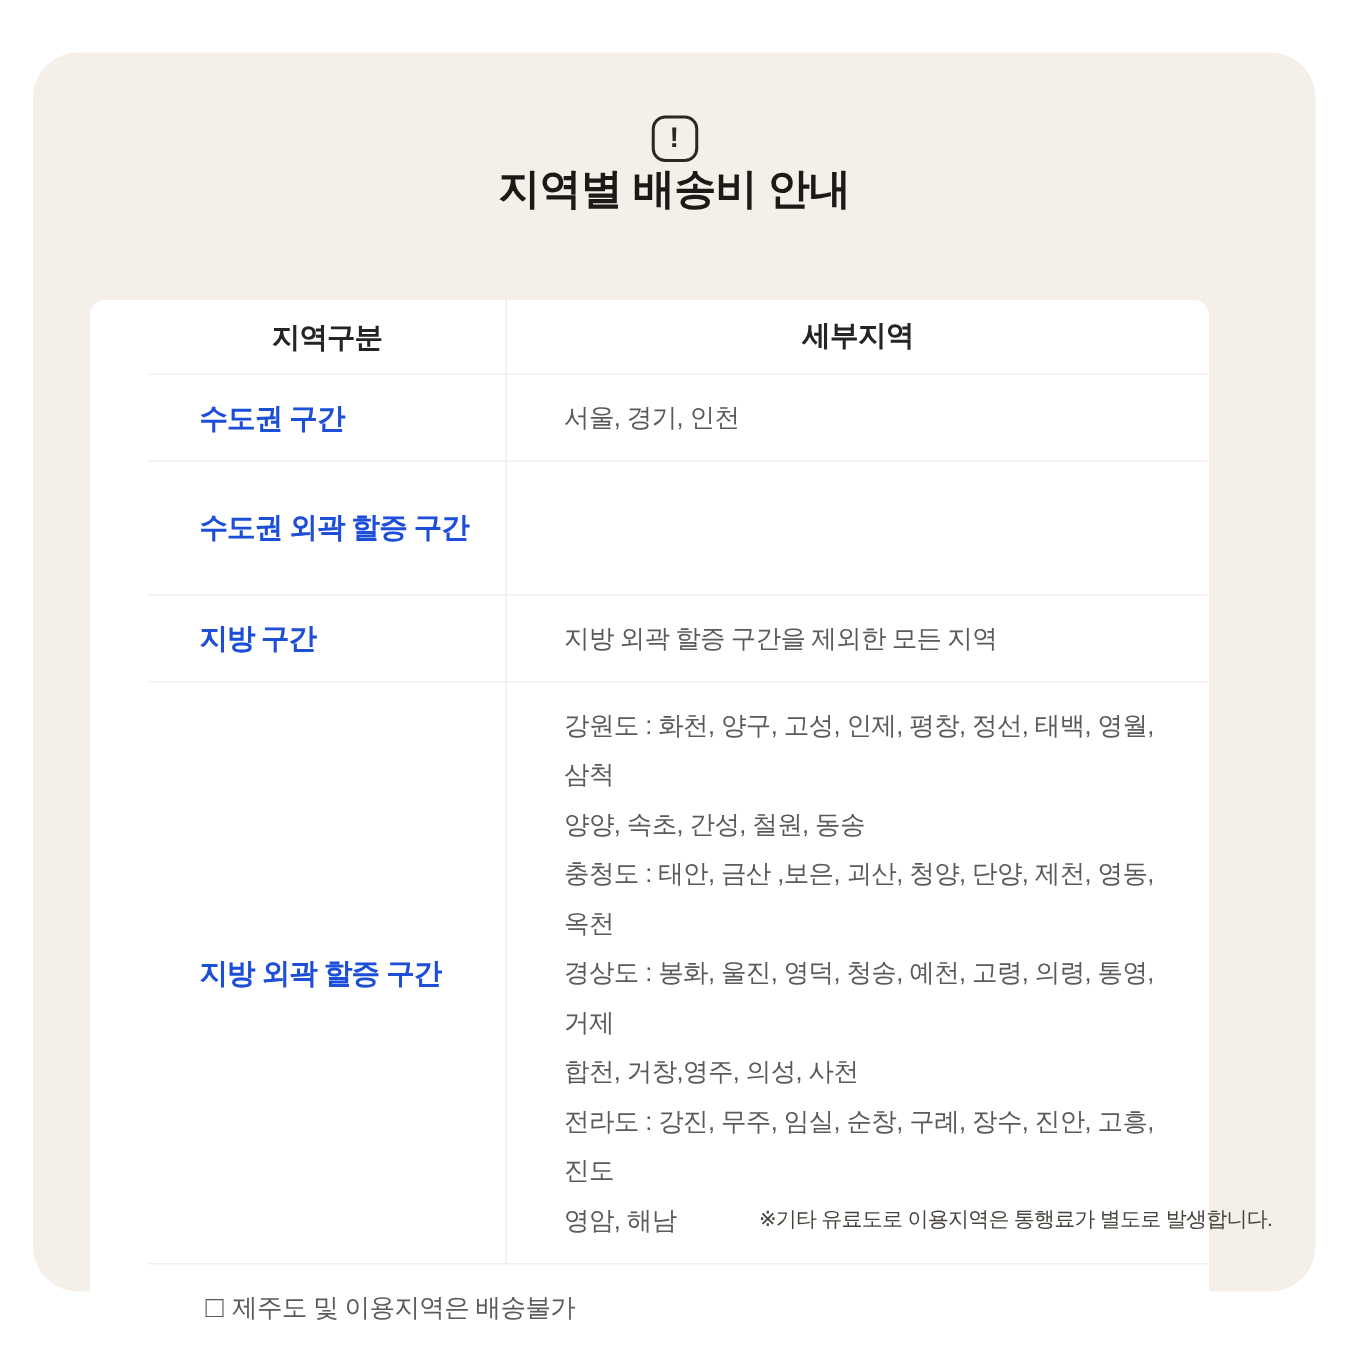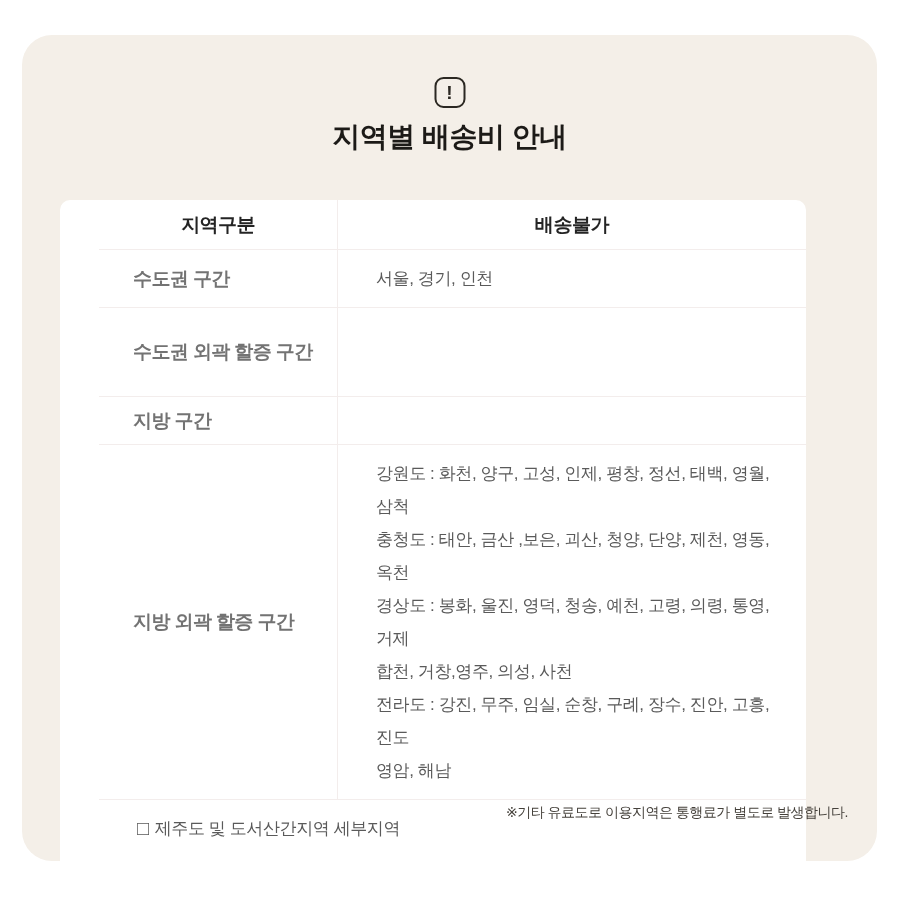--- a/index.html
+++ b/index.html
@@ -18,60 +18,60 @@
   }
   .notice-icon {
     position: absolute; left: 50%; top: 42px; transform: translateX(-50%);
     width: 31px; height: 31px;
     border: 2.5px solid #2b2822; border-radius: 9px;
     display: flex; align-items: center; justify-content: center;
     font-weight: bold; font-size: 19px; color: #2b2822;
     background: transparent;
   }
   .title {
-    position: absolute; top: 83px; left: 0; width: 100%;
+    position: absolute; top: 72px; left: 0; width: 100%;
     text-align: center;
     font-size: 28px; font-weight: bold; color: #1c1a17;
     letter-spacing: -0.5px;
   }
   .fee-table {
     position: absolute; left: 38px; top: 165px;
     width: 746px;
     background: #ffffff;
     border-radius: 10px;
     overflow: hidden;
     padding-left: 39px;
   }
   .row { display: flex; border-bottom: 1px solid #f3edec; }
   .row:last-child { border-bottom: none; }
   .cell-l {
     width: 239px; flex: 0 0 239px;
     border-right: 1px solid #f3edec;
     display: flex; align-items: center;
     padding-left: 34px;
-    font-size: 19px; font-weight: bold; color: #737373;
+    font-size: 19px; font-weight: bold; color: #1d4ed8;
     letter-spacing: -0.6px;
   }
   .cell-r {
     flex: 1;
     display: flex; flex-direction: column; justify-content: flex-start;
     padding: 12px 24px 12px 38px;
     font-size: 17px; color: #5a5a5a;
     line-height: 33px; letter-spacing: -0.4px;
   }
   .row.header { height: 50px; }
   .row.header .cell-l,
   .row.header .cell-r {
     justify-content: center; align-items: center;
     padding: 0; flex-direction: row;
     font-size: 19px; font-weight: bold; color: #242424;
   }
   .row.r1 { min-height: 48px; }
   .row.r2 { min-height: 89px; }
-  .row.r3 { min-height: 48px; }
+  .row.r3 { min-height: 48px; font-family: Liberation Serif, serif; }
   .row.r4 { min-height: 253px; }
   .row.r5 { min-height: 97px; }
   .detail-line { display: block; }
   .checkbox-glyph {
     font-size: 20px; margin-right: 6px;
     color: #5a5a5a; vertical-align: -1px;
   }
   .footnote {
     position: absolute; right: 29px; top: 769px;
     font-size: 14px; color: #45413b;
@@ -87,56 +87,60 @@
   <div class="notice-icon">
     <span>!</span>
   </div>
 
   <div class="title">지역별 배송비 안내</div>
 
   <div class="fee-table">
 
     <div class="row header">
       <div class="cell-l">지역구분</div>
-      <div class="cell-r">배송불가</div>
+      <div class="cell-r">세부지역</div>
     </div>
 
     <div class="row r1">
       <div class="cell-l">수도권 구간</div>
       <div class="cell-r">
         <span class="detail-line">서울, 경기, 인천</span>
       </div>
     </div>
 
     <div class="row r2">
       <div class="cell-l">수도권 외곽 할증 구간</div>
       <div class="cell-r">
       </div>
     </div>
 
     <div class="row r3">
       <div class="cell-l">지방 구간</div>
+      <div class="cell-r">
+        <span class="detail-line">지방 외곽 할증 구간을 제외한 모든 지역</span>
+      </div>
     </div>
 
     <div class="row r4">
       <div class="cell-l">지방 외곽 할증 구간</div>
       <div class="cell-r">
         <span class="detail-line">강원도 : 화천, 양구, 고성, 인제, 평창, 정선, 태백, 영월, 삼척</span>
+        <span class="detail-line">양양, 속초, 간성, 철원, 동송</span>
         <span class="detail-line">충청도 : 태안, 금산 ,보은, 괴산, 청양, 단양, 제천, 영동, 옥천</span>
         <span class="detail-line">경상도 : 봉화, 울진, 영덕, 청송, 예천, 고령, 의령, 통영, 거제</span>
         <span class="detail-line">합천, 거창,영주, 의성, 사천</span>
         <span class="detail-line">전라도 : 강진, 무주, 임실, 순창, 구례, 장수, 진안, 고흥, 진도</span>
         <span class="detail-line">영암, 해남</span>
       </div>
     </div>
 
     <div class="row r5">
       <div class="cell-r">
         <span class="detail-line">
-          <span class="checkbox-glyph">□</span><span>제주도 및 도서산간지역 세부지역</span>
+          <span class="checkbox-glyph">□</span><span>제주도 및 이용지역은 배송불가</span>
         </span>
       </div>
     </div>
 
   </div>
 
   <div class="footnote">※기타 유료도로 이용지역은 통행료가 별도로 발생합니다.</div>
 
 </div>
 

